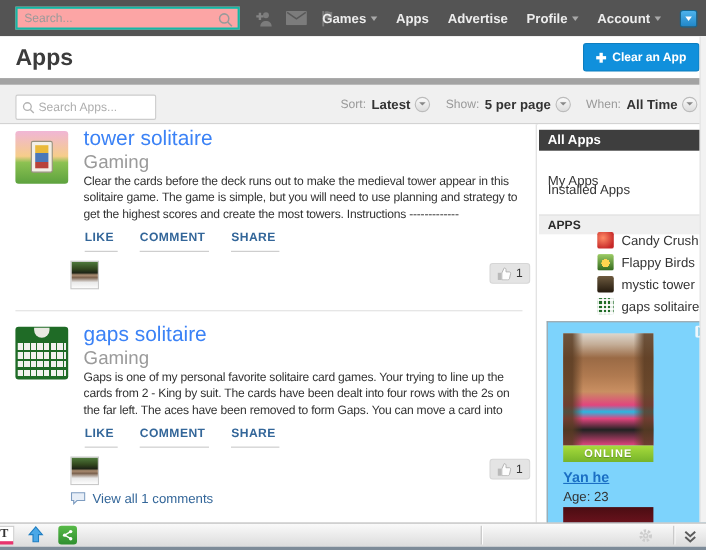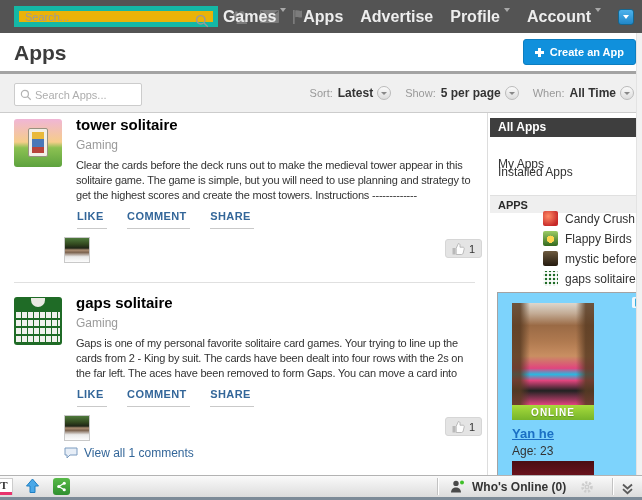--- a/index.html
+++ b/index.html
@@ -1,43 +1,43 @@
 <!DOCTYPE html>
 <html><head>
 <meta charset="utf-8">
 <style>
   * { margin:0; padding:0; box-sizing:border-box; }
   html,body { width:642px; height:500px; background:#eaeaea; font-family:"Liberation Sans", sans-serif; }
   #app { position:relative; width:642px; height:500px; overflow:hidden; background:#fff; }
 
   
   #topbar { position:absolute; top:0; left:0; right:0; height:33px; background:#545454; }
-  .searchwrap { position:absolute; left:14px; top:6px; width:204px; height:21px; background:#eab308; border:5px solid #14b8a6; }
+  .searchwrap { position:absolute; left:14px; top:6px; width:204px; height:21px; background:#fca5a5; border:2px solid #14b8a6; }
   .searchwrap input { position:absolute; inset:0; border:none; outline:none; background:transparent; font:11px "Liberation Sans",sans-serif; color:#555; padding:0 22px 0 6px; }
   .searchwrap input::placeholder { color:#9a9a9a; }
   .searchwrap .mag { position:absolute; right:4px; top:3px; }
   .tb-icons { position:absolute; left:231px; top:0; height:33px; display:flex; align-items:center; gap:12px; }
   .tb-icons span { display:inline-flex; cursor:pointer; }
   .tb-nav { position:absolute; right:8px; top:0; height:33px; display:flex; align-items:center; gap:17px; }
-  .tb-nav a { color:#ededed; font-size:16px; font-weight:bold; text-decoration:none; display:inline-flex; align-items:flex-start; gap:4px; cursor:pointer; }
+  .tb-nav a { color:#ededed; font-size:12px; font-weight:bold; text-decoration:none; display:inline-flex; align-items:center; gap:4px; cursor:pointer; }
   .caret { width:0; height:0; border-left:3.5px solid transparent; border-right:3.5px solid transparent; border-top:4px solid #a9a9a9; display:inline-block; }
   .blue-dd { width:16px; height:16px; background:linear-gradient(#4db2ec,#2187c8); border:1px solid #15668f; border-radius:3px; display:inline-flex; align-items:center; justify-content:center; cursor:pointer; }
   .blue-dd .caret { border-top-color:#fff; }
 
   
   #pagehead { position:absolute; top:33px; left:0; right:0; height:38px; background:#fff; }
   #page-title { position:absolute; left:14px; top:8px; font-size:21px; color:#3c3c3c; }
   #create-btn { position:absolute; right:6px; top:6px; height:26px; background:#1090dc; border:1px solid #0d7ec0; border-radius:3px; color:#fff; font-size:11px; font-weight:bold; display:flex; align-items:center; gap:6px; padding:0 11px; cursor:pointer; }
   .plus { position:relative; width:9px; height:9px; display:inline-block; }
   .plus::before,.plus::after { content:""; position:absolute; background:#fff; }
   .plus::before { left:3.5px; top:0; width:2.5px; height:9px; }
   .plus::after { top:3.5px; left:0; width:9px; height:2.5px; }
 
   
-  #filterbar { position:absolute; top:71px; left:0; right:0; height:42px; background:#f0f0f0; border-top:3px solid #a3a3a3; border-bottom:1px solid #ccc;padding-left:30px; }
+  #filterbar { position:absolute; top:71px; left:0; right:0; height:42px; background:#f0f0f0; border-top:6px solid #a3a3a3; border-bottom:1px solid #ccc;padding-left:30px; }
   .fsearch { position:absolute; left:14px; top:9px; width:128px; height:23px; background:#fff; border:1px solid #ccc; border-radius:2px; }
   .fsearch .mag { position:absolute; left:5px; top:5px; }
   .fsearch input { position:absolute; inset:0; border:none; outline:none; background:transparent; font:11px "Liberation Sans",sans-serif; color:#555; padding:0 4px 0 20px; }
   .fsearch input::placeholder { color:#aeaeae; }
   .fcontrols { position:absolute; right:8px; top:0; height:100%; display:flex; align-items:center; }
   .flabel { font-size:11px; color:#999; margin-right:5px; }
   .fvalue { font-size:12px; font-weight:bold; color:#333; margin-right:4px; }
   .dd-circle { width:14px; height:14px; border-radius:50%; background:linear-gradient(#fafafa,#ddd); border:1px solid #bbb; display:inline-flex; align-items:center; justify-content:center; margin-right:14px; cursor:pointer; }
   .dd-circle .caret { border-left-width:3px; border-right-width:3px; border-top-width:3.5px; border-top-color:#888; }
   .fcontrols .dd-circle:last-child { margin-right:0; }
@@ -48,22 +48,22 @@
   .thumb { position:absolute; left:14px; top:6px; width:48px; height:48px; border-radius:3px; cursor:pointer; }
   .thumb-tower { background:linear-gradient(180deg,#f0b6d6 0%,#f6cd8a 48%,#8cc152 60%,#5da23e 100%); }
   .thumb-tower .card { position:absolute; left:14px; top:9px; width:20px; height:29px; background:#f3efe6; border:1px solid #98917f; border-radius:2px; }
   .thumb-tower .card::before { content:""; position:absolute; left:3px; right:3px; top:3px; bottom:3px; background:linear-gradient(180deg,#e9b93a 0 35%,#4a78b8 35% 72%,#b8433a 72% 100%); }
   .thumb-gaps { background:#1f6b26; overflow:hidden; }
   .thumb-gaps .rows { position:absolute; left:2px; right:2px; top:13px; bottom:3px;
       background:repeating-linear-gradient(0deg,#f2f2ee 0 6px,#1f6b26 6px 8px); }
   .thumb-gaps .cols { position:absolute; left:2px; right:2px; top:13px; bottom:3px;
       background:repeating-linear-gradient(90deg,transparent 0 5px,#1f6b26 5px 6px); }
   .thumb-gaps .flag { position:absolute; top:1px; left:17px; width:14px; height:9px; background:#e9e9e2; border-radius:0 0 7px 7px; }
-  .l-title { position:absolute; left:76px; top:3px; font-size:15px; font-weight:bold; color:#000000; text-decoration:none; cursor:pointer; }
-  .l-cat { position:absolute; left:76px; top:25px; font-size:12px; color:#9a9a9a; }
+  .l-title { position:absolute; left:76px; top:3px; font-size:19px; font-weight:normal; color:#3b82f6; text-decoration:none; cursor:pointer; }
+  .l-cat { position:absolute; left:76px; top:25px; font-size:17px; color:#9a9a9a; }
   .l-desc { position:absolute; left:76px; top:45px; width:403px; font-size:11px; line-height:15px; color:#333; letter-spacing:-0.2px; }
   .l-actions { position:absolute; left:77px; top:93px; }
   .l-actions a { display:inline-block; font-size:11px; font-weight:bold; color:#336699; letter-spacing:.4px; text-decoration:none; border-bottom:1px solid #c9c9c9; padding:0 3px 6px 0; margin-right:16px; cursor:pointer; }
   .avatar { position:absolute; left:64px; top:124px; width:26px; height:26px; border:1px solid #c9c9c9;
       background:linear-gradient(180deg,#4f7a3c 0%,#33491f 26%,#1e2416 42%,#ab8d72 50%,#7d6450 60%,#e9e9e9 78%,#fcfcfc 100%); cursor:pointer; }
   .like-badge { position:absolute; left:445px; top:126px; height:19px; background:#e4e4e4; border:1px solid #d6d6d6; border-radius:3px; display:flex; align-items:center; gap:4px; padding:0 6px; cursor:pointer; }
   .like-badge span { font-size:11px; color:#333; }
   .hdivider { position:absolute; left:14px; right:12px; height:1px; background:#e0e0e0; }
   .comments-row { position:absolute; left:64px; top:155px; display:flex; align-items:center; gap:6px; cursor:pointer; }
   .comments-row a { font-size:12px; color:#336699; text-decoration:none; }
@@ -168,21 +168,21 @@
       <span class="blue-dd">
           <i class="caret"></i>
         </span>
     </nav>
   </header>
 
   <section id="pagehead">
     <h1 id="page-title">Apps</h1>
     <button id="create-btn">
       <i class="plus"></i>
-      <span>Create an App</span>
+      <span>Clear an App</span>
     </button>
   </section>
 
   <section id="filterbar">
     <div class="fsearch">
       <svg class="mag" width="12" height="12" viewBox="0 0 13 13">
           <circle cx="5.3" cy="5.3" r="3.8" fill="none" stroke="#b2b2b2" stroke-width="1.3"></circle>
           <path d="M8.2 8.2l3.4 3.4" stroke="#b2b2b2" stroke-width="1.3"></path>
         </svg>
       <input type="text" placeholder="Search Apps..." style="">
@@ -272,21 +272,21 @@
     <div class="app-item" style="top:98px;">
       <i class="icon-candy"></i>
         <span>Candy Crush</span>
     </div>
     <div class="app-item" style="top:118px;">
       <i class="icon-flappy"></i>
         <span>Flappy Birds</span>
     </div>
     <div class="app-item" style="top:138px;">
       <i class="icon-mystic"></i>
-        <span>mystic before</span>
+        <span>mystic tower</span>
     </div>
     <div class="app-item" style="top:158px;">
       <i class="icon-gaps"></i>
         <span>gaps solitaire</span>
     </div>
 
     <div id="adbox">
       <span class="adchoices">
         <svg width="11" height="11" viewBox="0 0 12 12">
             <rect width="12" height="12" rx="2" fill="#eef7fc"></rect>
@@ -320,28 +320,20 @@
     </span>
     <span class="sb-share">
       <svg width="11" height="11" viewBox="0 0 12 12">
           <path d="M3 6l6-3.5M3 6l6 3.5" stroke="#fff" stroke-width="1.3"></path>
           <circle cx="3" cy="6" r="1.7" fill="#fff"></circle>
           <circle cx="9" cy="2.5" r="1.7" fill="#fff"></circle>
           <circle cx="9" cy="9.5" r="1.7" fill="#fff"></circle>
         </svg>
     </span>
     <span class="sb-div" style="left:437px;"></span>
-    <div class="sb-who">
-      <svg width="15" height="13" viewBox="0 0 15 13">
-          <circle cx="6" cy="3.4" r="2.7" fill="#4a4a4a"></circle>
-          <path d="M1 12.5c0-3.3 2.2-5.1 5-5.1s5 1.8 5 5.1z" fill="#4a4a4a"></path>
-          <circle cx="12" cy="2.6" r="2" fill="#3fbf28"></circle>
-        </svg>
-      <b>Who's Online (0)</b>
-    </div>
     <span class="sb-gear">
       <svg width="14" height="14" viewBox="0 0 16 16">
           <circle cx="8" cy="8" r="5" fill="none" stroke="#cdcdcd" stroke-width="3.2" stroke-dasharray="2.4 1.8"></circle>
           <circle cx="8" cy="8" r="2" fill="none" stroke="#cdcdcd" stroke-width="1.6"></circle>
         </svg>
     </span>
     <span class="sb-div" style="left:612px;"></span>
     <span class="sb-chev">
       <svg width="13" height="12" viewBox="0 0 13 12">
           <path d="M2 1.5l4.5 4L11 1.5M2 6.2l4.5 4L11 6.2" stroke="#5a5a5a" stroke-width="1.8" fill="none"></path>

